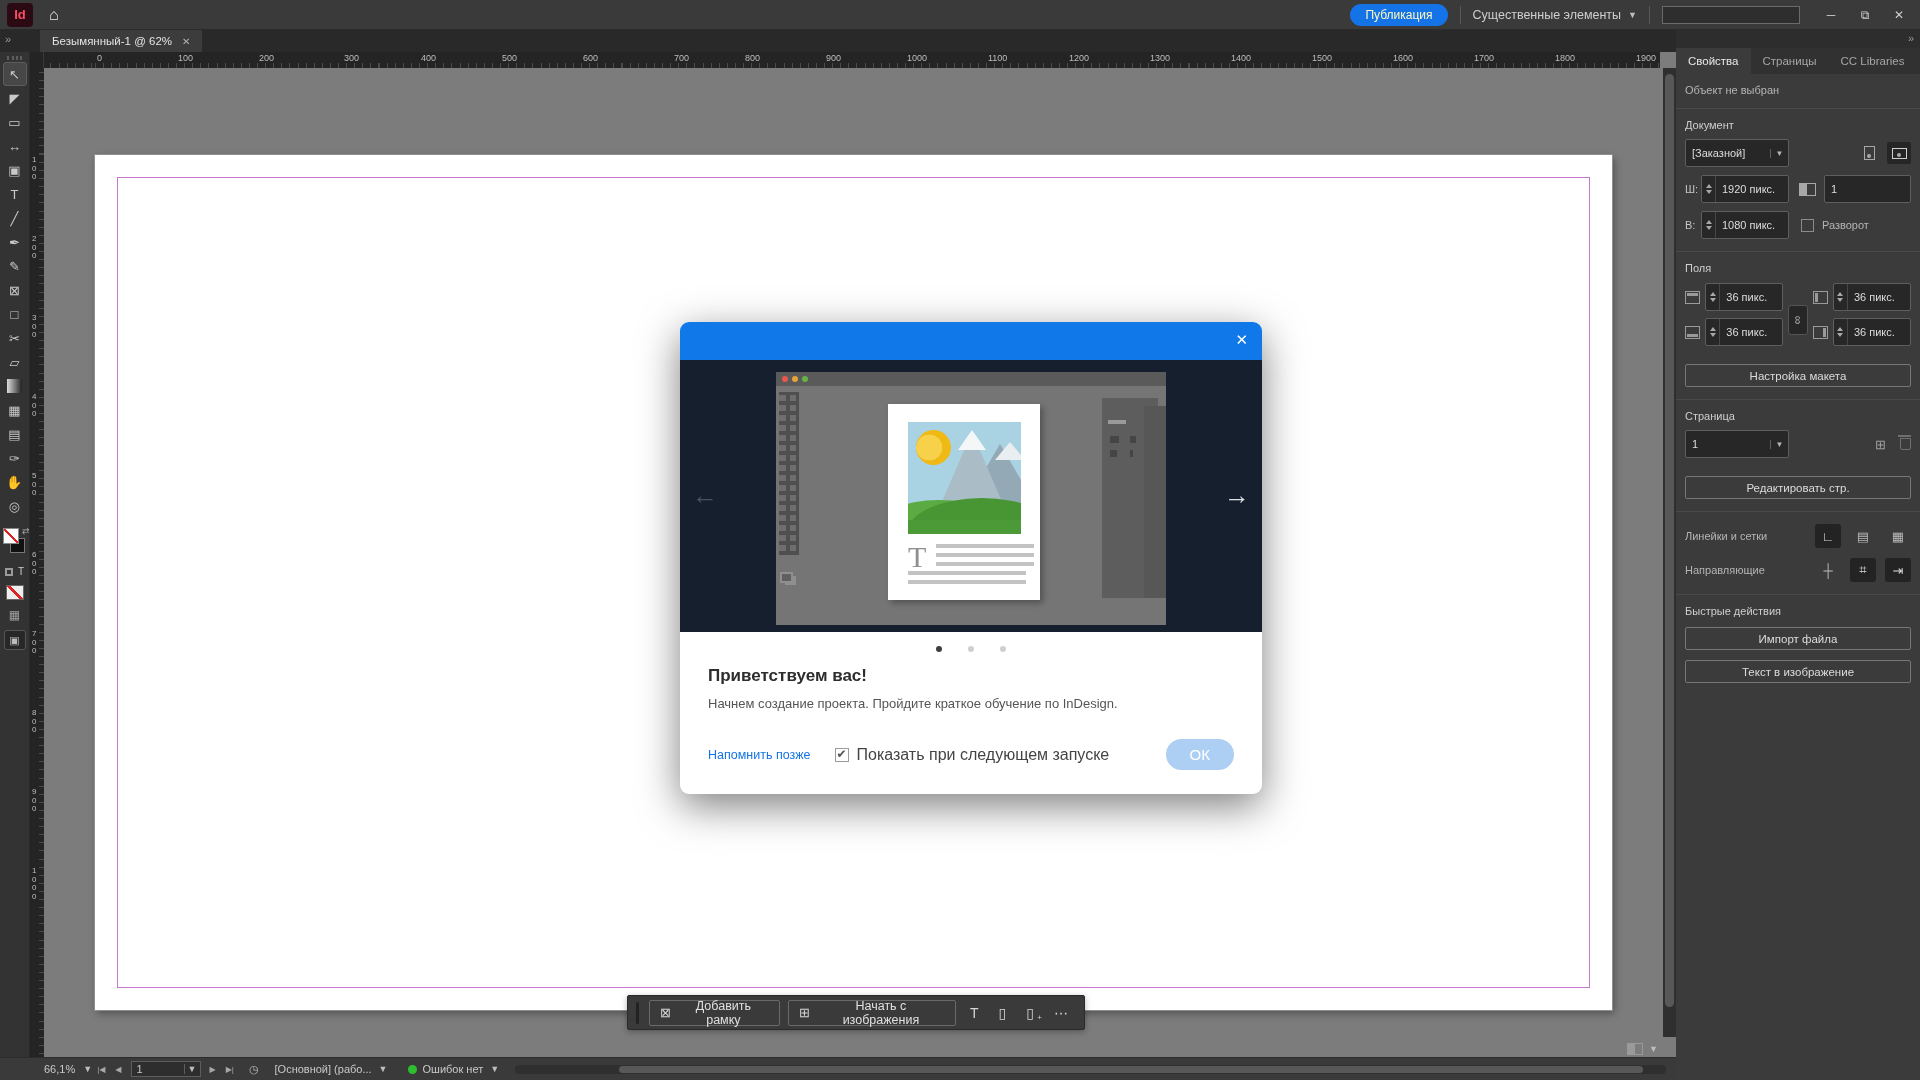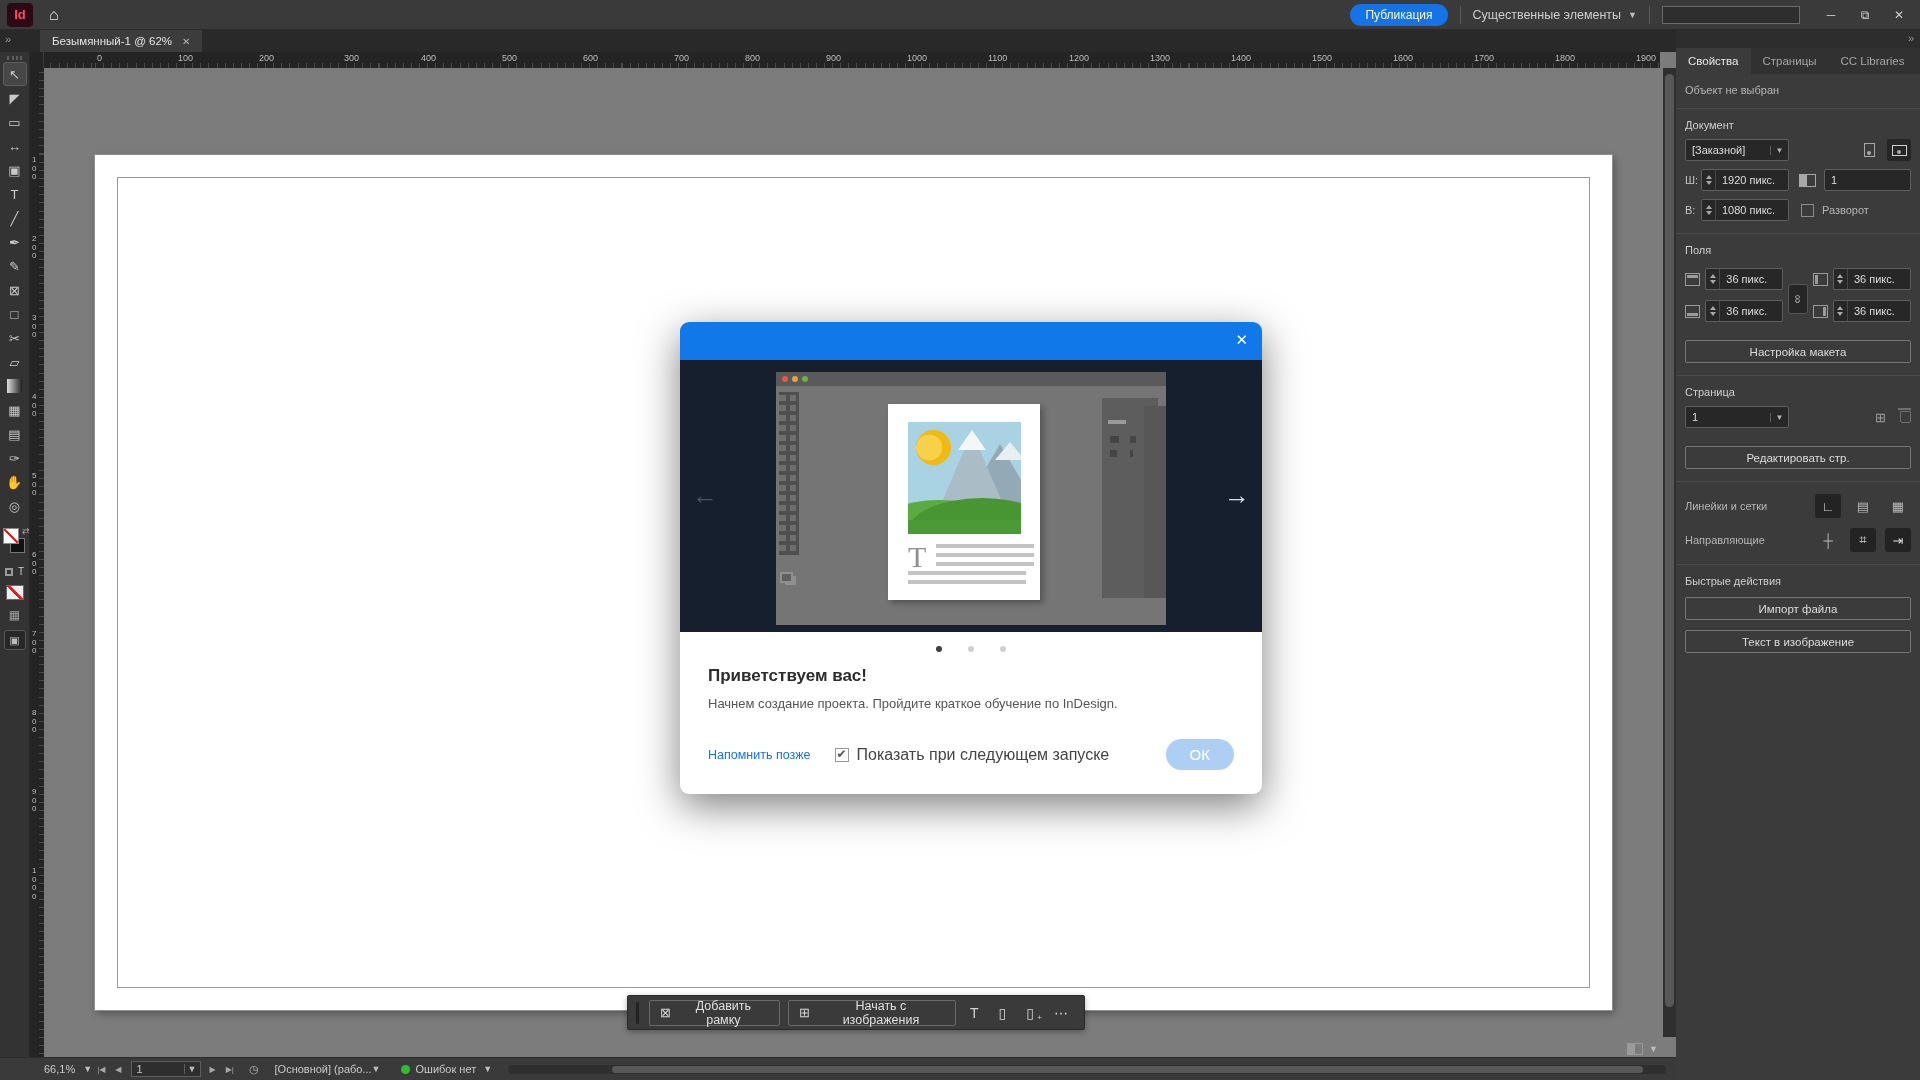--- a/index.html
+++ b/index.html
@@ -150,41 +150,41 @@
   
   #statusbar { position:absolute; left:0; top:1057px; width:1676px; height:23px; background:#3a3a3a;
     border-top:1px solid #2c2c2c; display:flex; align-items:center; color:#c9c9c9; font-size:11px; z-index:6; }
   .sb-zoom { margin-left:44px; display:flex; align-items:center; gap:8px; }
   .sb-nav { color:#a8a8a8; font-size:8px; margin:0 5px; }
   .sb-field { width:70px; height:16px; background:#2e2e2e; border:1px solid #5e5e5e; margin:0 4px;
     display:flex; align-items:center; }
   .sb-field span:first-child { flex:1; padding-left:5px; }
   .sb-field .chev { border-left:1px solid #5e5e5e; padding:0 3px; }
   .preflight { font-size:11px; margin:0 10px; color:#b5b5b5; }
-  .sb-preset { display:flex; align-items:center; margin:0 6px; }
+  .sb-preset { display:flex; align-items:center; gap:7px; margin:0 6px; }
   .errdot { width:9px; height:9px; border-radius:50%; background:#2fbe2f; margin:0 6px 0 14px; }
   .sb-err { display:flex; align-items:center; gap:7px; }
   .hscroll { flex:1; height:9px; background:#2f2f2f; margin:0 10px 0 16px; border-radius:4px; position:relative; }
   .hscroll .thumb { position:absolute; left:9%; right:2%; top:1px; bottom:1px; background:#585858; border-radius:4px; }
 
   
   #panel { position:absolute; left:1676px; top:30px; width:244px; height:1050px; background:#3b3b3b; z-index:6; }
   #panel-topstrip { height:18px; background:#2d2d2d; position:relative; }
   #panel-topstrip .dbl { position:absolute; right:6px; top:2px; color:#9a9a9a; font-size:11px; }
   #panel-tabs { height:26px; background:#313131; display:flex; }
   .ptab { padding:0 12px; font-size:11.5px; color:#a6a6a6; display:flex; align-items:center; white-space:nowrap; }
   .ptab.active { background:#3b3b3b; color:#e8e8e8; }
   .ptab.clip { overflow:hidden; max-width:86px; }
   #panel-content { padding:10px 9px 0; }
   .p-muted { font-size:11px; color:#b5b5b5; }
   .p-sec { font-size:11px; color:#cfcfcf; margin:10px 0 8px; }
   .p-hr { height:1px; background:#4a4a4a; margin:12px -9px 0; }
   .row { display:flex; align-items:center; margin-bottom:8px; }
   .fld { background:#272727; border:1px solid #5e5e5e; border-radius:2px; color:#ddd; font-size:11px;
-    height:22px; display:flex; align-items:center; }
+    height:28px; display:flex; align-items:center; }
   .fld .val { flex:1; padding:0 6px; white-space:nowrap; }
   .fld .dd { border-left:1px solid #5e5e5e; width:18px; text-align:center; color:#b5b5b5; font-size:8px; }
   .spin { display:flex; flex-direction:column; justify-content:center; gap:2px; width:14px; align-items:center;
     border-right:1px solid #474747; height:100%; }
   .spin .up { width:0; height:0; border-left:3px solid transparent; border-right:3px solid transparent; border-bottom:4px solid #a8a8a8; }
   .spin .dn { width:0; height:0; border-left:3px solid transparent; border-right:3px solid transparent; border-top:4px solid #a8a8a8; }
   .dim-lbl { font-size:11px; color:#c5c5c5; width:16px; }
   .orient { width:24px; height:22px; border-radius:2px; display:flex; align-items:center; justify-content:center; margin-left:6px; }
   .orient.sel { background:#262626; }
   .orient .pbox { width:11px; height:14px; border:1.5px solid #a8a8a8; display:flex; align-items:flex-end; justify-content:center; }

